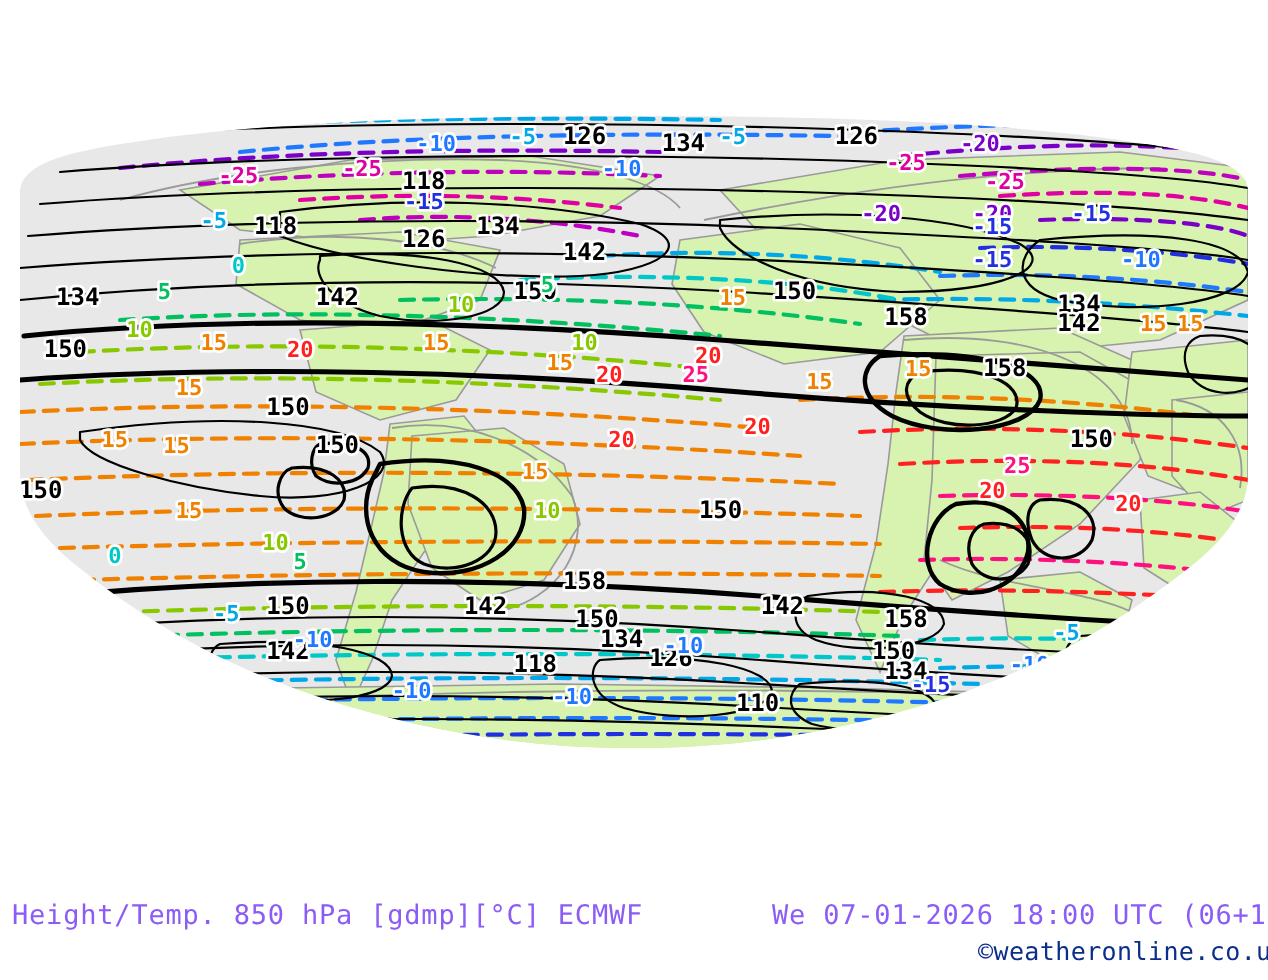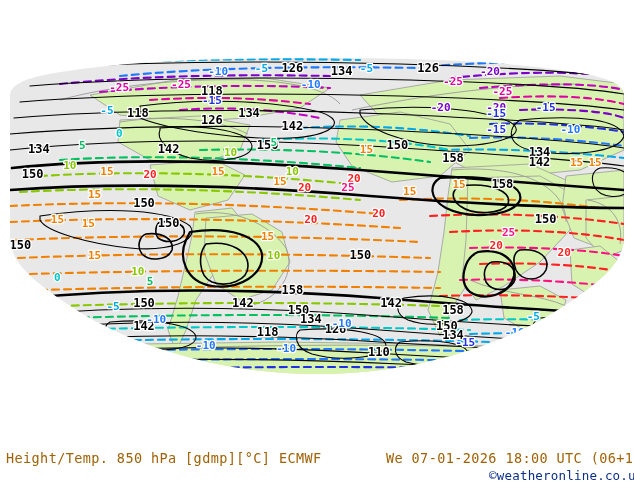--- a/index.html
+++ b/index.html
@@ -10,21 +10,21 @@
   #map-panel{position:absolute;left:0;top:0;width:634px;height:440px;background:#ffffff;}
   #map-svg{display:block;width:634px;height:440px;}
 
   #footer{position:absolute;left:0;top:440px;width:634px;height:50px;background:#ffffff;}
 
   .foot-text{
     position:absolute;
     font-family:"DejaVu Sans Mono","Liberation Mono",monospace;
     font-size:13.5px;
     letter-spacing:0.4px;
-    color:#a16207;
+    color:#8b5cf6;
     white-space:pre;
   }
   #title-label{left:6px;top:10px;}
   #valid-label{left:386px;top:10px;}
   #copyright-label{left:489px;top:28px;font-size:12.5px;color:#0b2e8a;letter-spacing:0.2px;}
 </style>
 </head>
 <body>
 
 <div id="map-panel">

